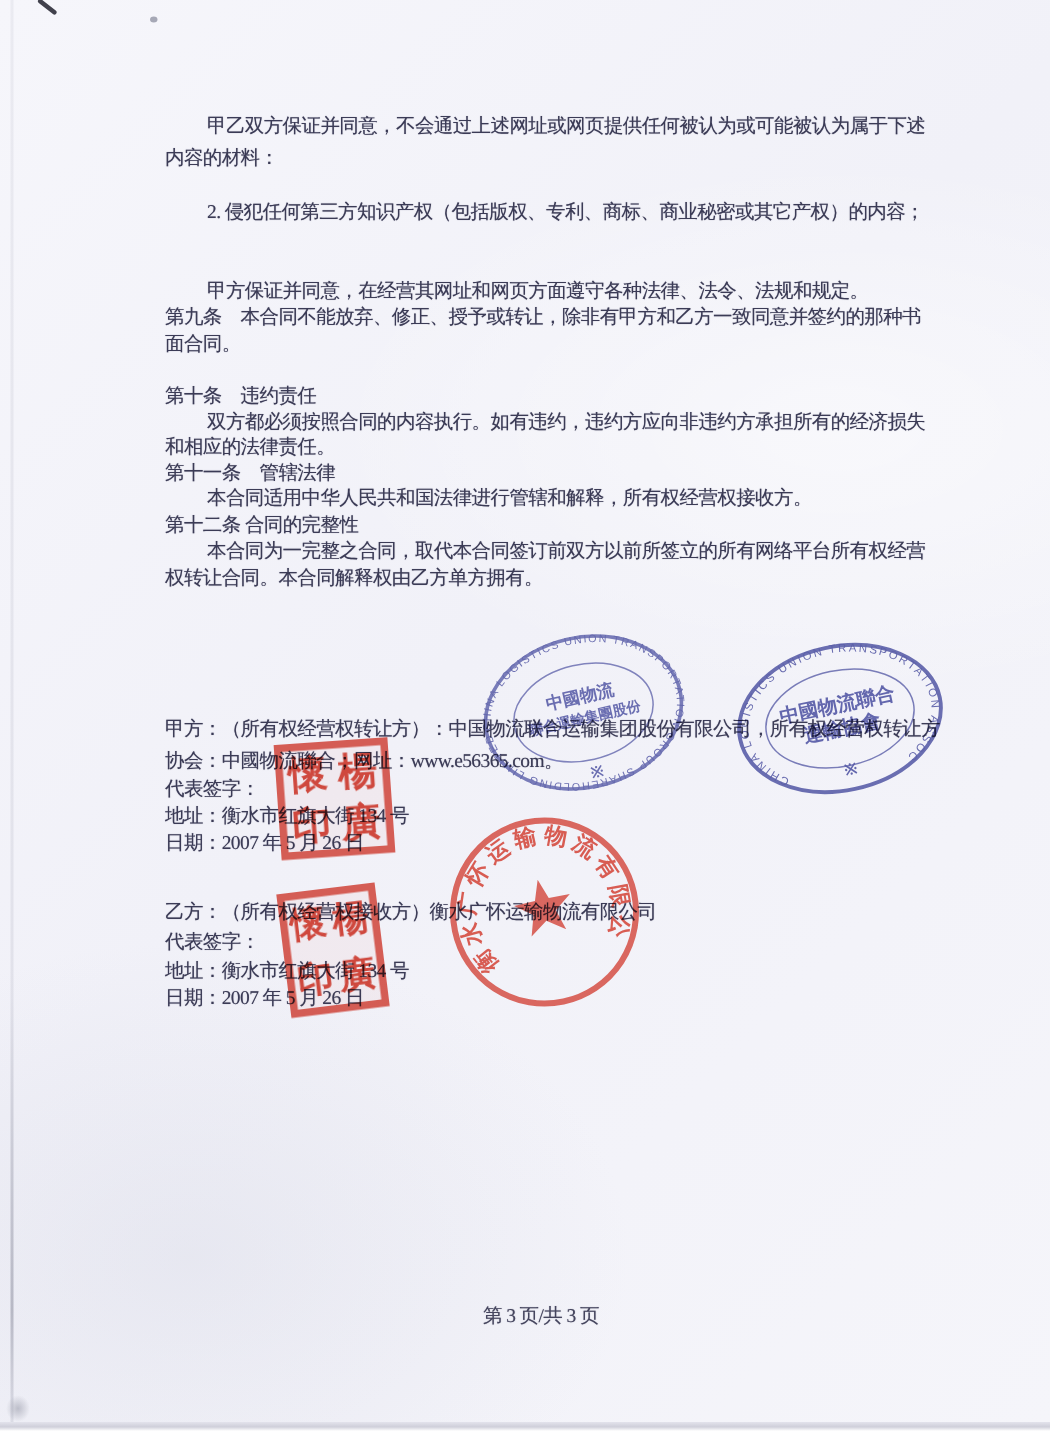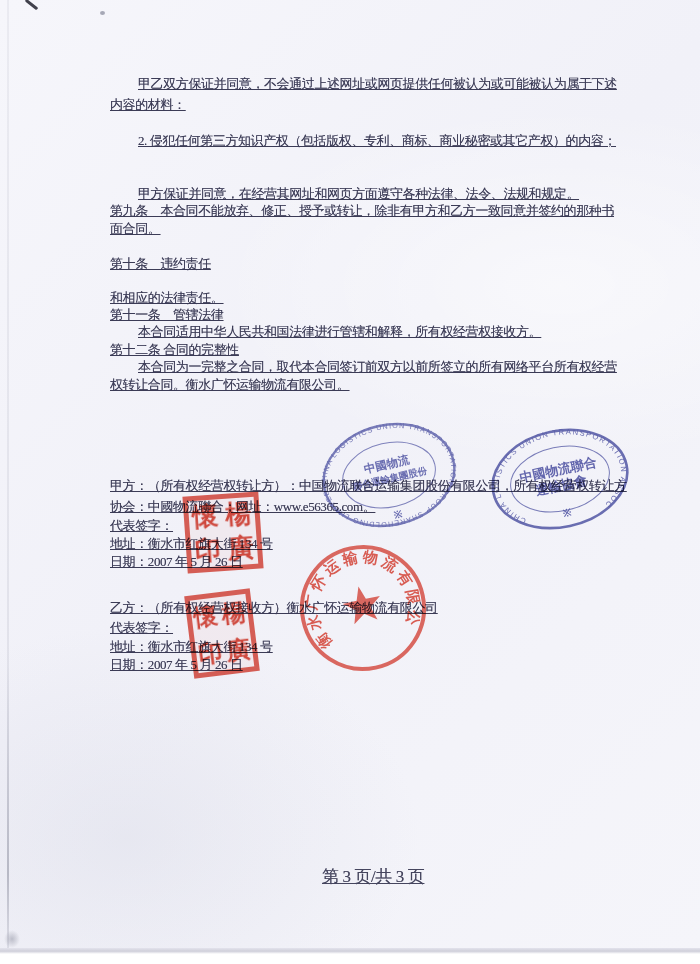--- a/index.html
+++ b/index.html
@@ -28,23 +28,23 @@
     background:#41414c; border-radius:2px; transform:rotate(38deg);
   }
   #speck { position:absolute; left:100px; top:11px; width:5px; height:4px;
     background:#a6a8b6; border-radius:50%; }
   #smudge-bl { position:absolute; left:4px; top:930px; width:16px; height:18px;
     background:radial-gradient(rgba(140,142,158,.5), transparent 70%); }
 
   .line {
     position:absolute; white-space:nowrap;
     font-size:13px; line-height:16px; letter-spacing:-0.4px;
-    color:#3b3b56; text-shadow:0 0 .6px rgba(59,59,86,.55);text-decoration:underline;
+    color:#3b3b56; text-shadow:0 0 .6px rgba(59,59,86,.55);
   }
-  .footer-line { font-size:17px; color:#45455e; }
+  .footer-line { font-size:13px; color:#45455e; }
 
   .stamp { position:absolute; mix-blend-mode:multiply; pointer-events:none; }
 
   
   .name-seal {
     display:grid; grid-template-columns:1fr 1fr;
     border:5px solid rgba(216,56,42,.78);
     color:rgba(214,52,38,.88);
     font-weight:bold; text-align:center;
     filter:blur(.35px);
@@ -74,26 +74,27 @@
   <div id="speck"></div>
   <div id="smudge-bl"></div>
 
   <div class="line" style="left:138px;top:76px">甲乙双方保证并同意，不会通过上述网址或网页提供任何被认为或可能被认为属于下述</div>
   <div class="line" style="left:110px;top:97px">内容的材料：</div>
   <div class="line" style="left:138px;top:133px">2. 侵犯任何第三方知识产权（包括版权、专利、商标、商业秘密或其它产权）的内容；</div>
   <div class="line" style="left:110px;top:203px">第九条　本合同不能放弃、修正、授予或转让，除非有甲方和乙方一致同意并签约的那种书</div>
   <div class="line" style="left:138px;top:186px">甲方保证并同意，在经营其网址和网页方面遵守各种法律、法令、法规和规定。</div>
   <div class="line" style="left:110px;top:221px">面合同。</div>
   <div class="line" style="left:110px;top:256px">第十条　违约责任</div>
+  <div class="line" style="left:138px;top:273px">双方都必须按照合同的内容执行。如有违约，违约方应向非违约方承担所有的经济损失</div>
   <div class="line" style="left:110px;top:290px">和相应的法律责任。</div>
   <div class="line" style="left:110px;top:307px">第十一条　管辖法律</div>
   <div class="line" style="left:138px;top:324px">本合同适用中华人民共和国法律进行管辖和解释，所有权经营权接收方。</div>
   <div class="line" style="left:110px;top:342px">第十二条 合同的完整性</div>
   <div class="line" style="left:138px;top:359px">本合同为一完整之合同，取代本合同签订前双方以前所签立的所有网络平台所有权经营</div>
-  <div class="line" style="left:110px;top:377px">权转让合同。衡水广怀运输物流有限公司。</div>
+  <div class="line" style="left:110px;top:377px">权转让合同。本合同解释权由乙方单方拥有。</div>
 
   <div class="line" style="left:110px;top:478px">甲方：（所有权经营权转让方）：中国物流联合运输集团股份有限公司，所有权经营权转让方</div>
   <div class="line" style="left:110px;top:499px">协会：中國物流聯合；网址：www.e56365.com。</div>
   <div class="line" style="left:110px;top:518px">代表签字：</div>
   <div class="line" style="left:110px;top:536px">地址：衡水市红旗大街 134 号</div>
   <div class="line" style="left:110px;top:554px">日期：2007 年 5 月 26 日</div>
 
   <div class="line" style="left:110px;top:600px">乙方：（所有权经营权接收方）衡水广怀运输物流有限公司</div>
   <div class="line" style="left:110px;top:620px">代表签字：</div>
   <div class="line" style="left:110px;top:639px">地址：衡水市红旗大街 134 号</div>

